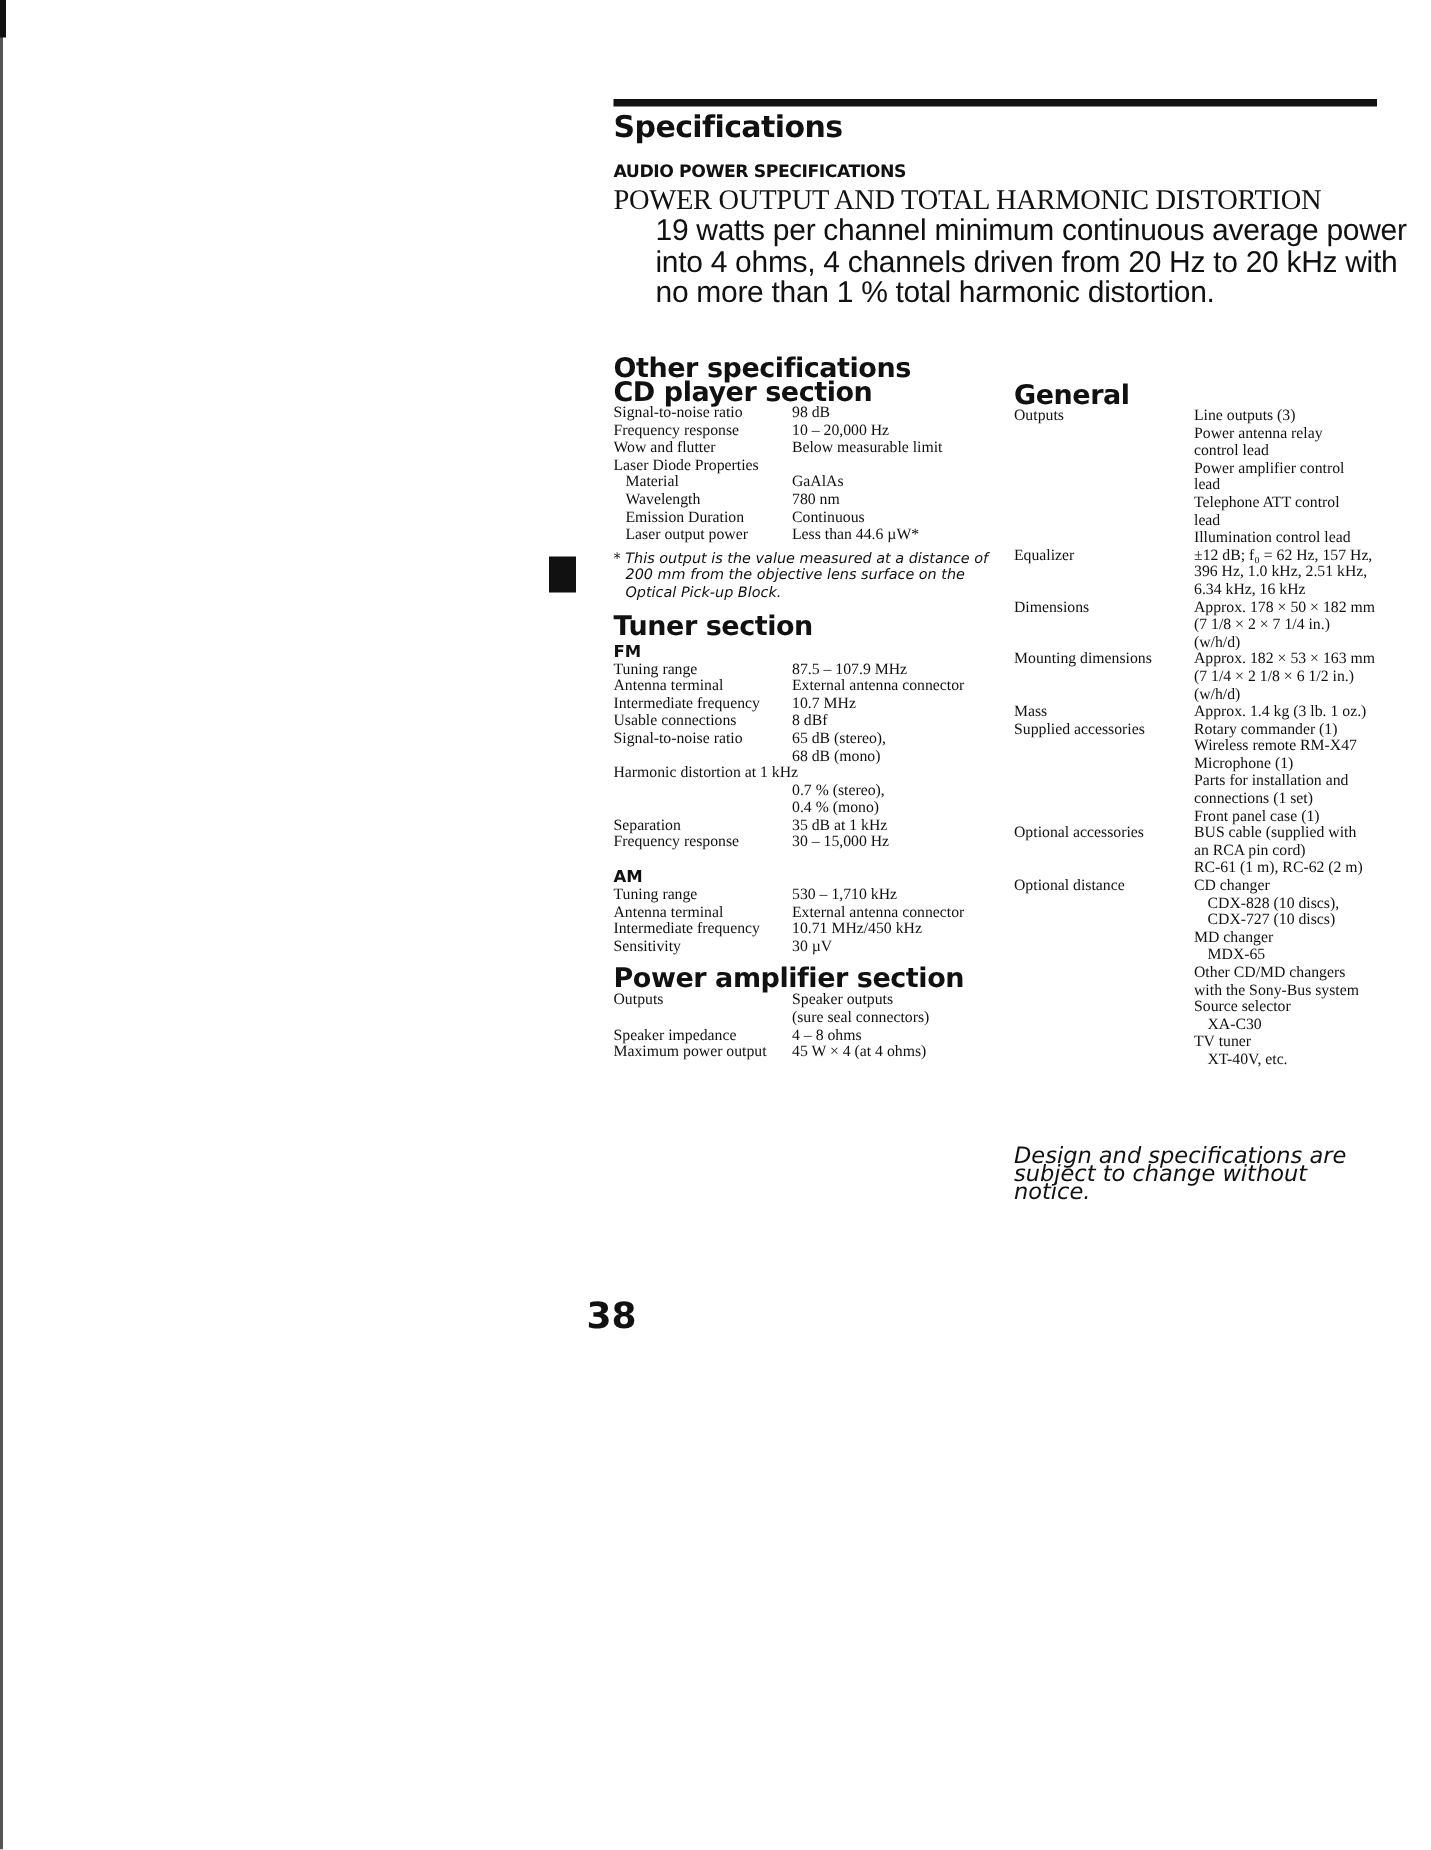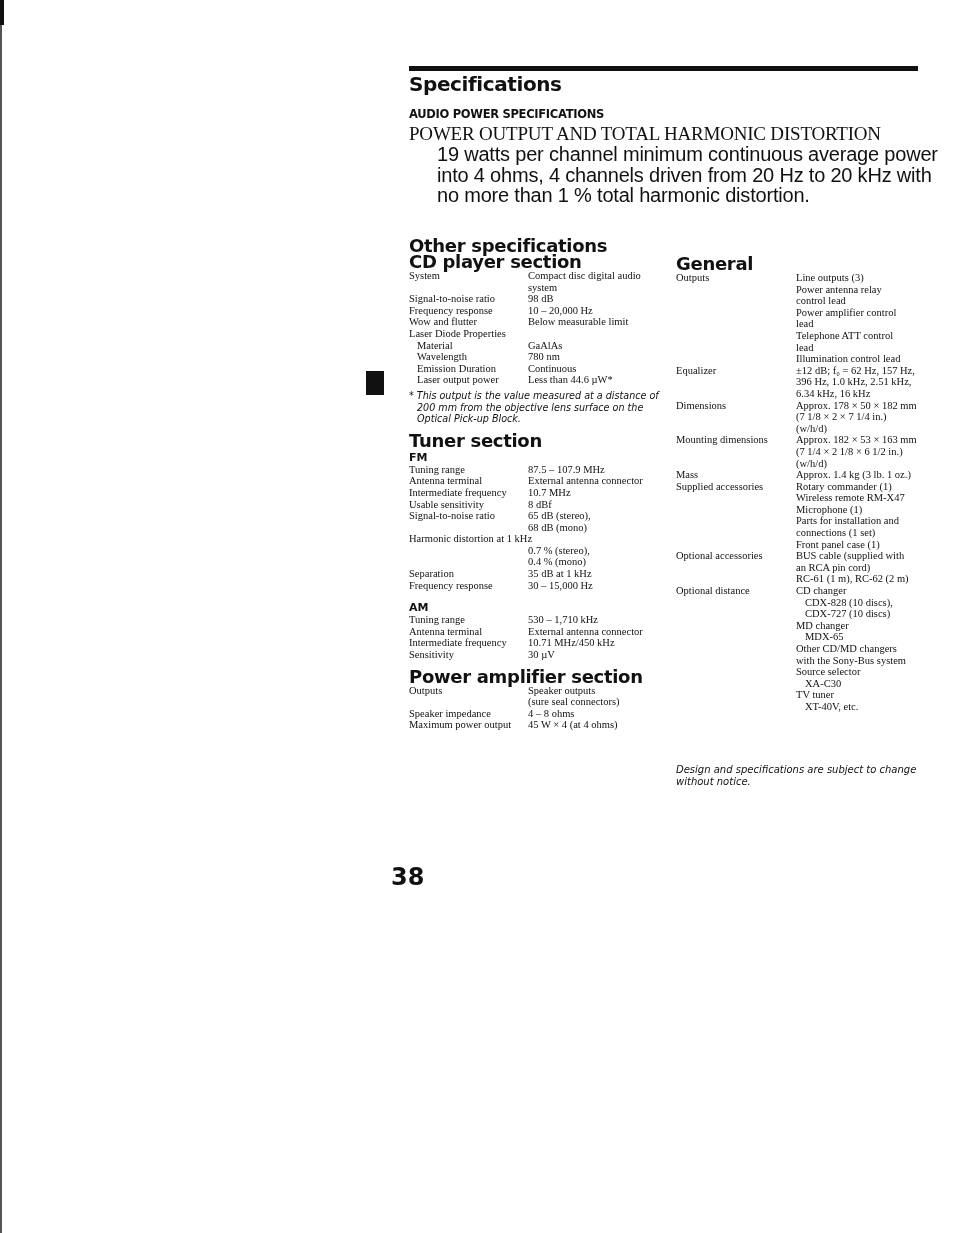--- a/index.html
+++ b/index.html
@@ -19,46 +19,39 @@
   .row { display:flex; }
   .row .k { flex:0 0 119px; }
   .row .k.indent { padding-left:8px; flex-basis:111px; }
   .row .v { flex:1; }
   .row .v .line { display:block; }
   .row .v .line.indent { padding-left:9px; }
   .note { font-family:"DejaVu Sans", sans-serif; font-style:italic; font-size:9.6px; line-height:11.6px; padding-left:8px; text-indent:-8px; margin-top:4px; }
   .spacer { height:8px; }
   .gen .row .k { flex-basis:120px; }
   .pagenum { position:absolute; left:391px; top:863px; font-family:"DejaVu Sans", sans-serif; font-weight:bold; font-size:24px; }
-  .footer-note { position:absolute; left:676px; top:764px; width:250px; font-family:"DejaVu Sans", sans-serif; font-style:italic; font-size:10px; line-height:12px; }
+  .footer-note { position:absolute; left:676px; top:764px; width:250px; font-family:"DejaVu Sans", sans-serif; font-style:italic; font-size:15px; line-height:12px; }
 </style>
 </head>
 <body>
 
 <div class="edge"></div>
 <div class="edge-top"></div>
 <div class="rule"></div>
 <div class="title">Specifications</div>
 <div class="apsub">AUDIO POWER SPECIFICATIONS</div>
 <div class="apheading">POWER OUTPUT AND TOTAL HARMONIC DISTORTION</div>
 <div class="apbody">19 watts per channel minimum continuous average power into 4 ohms, 4 channels driven from 20 Hz to 20 kHz with no more than 1 % total harmonic distortion.</div>
 <div class="marker"></div>
 
 <div class="col" style="left:409px; top:238px; width:250px;">
   <div class="h2">Other specifications</div>
   <div class="h2">CD player section</div>
   <div>
       <div class="row">
-        <div class="k">System</div>
-        <div class="v">
-          <span class="line">Compact disc digital audio</span>
-          <span class="line">system</span>
-        </div>
-      </div>
-      <div class="row">
         <div class="k">Signal-to-noise ratio</div>
         <div class="v">
           <span class="line">98 dB</span>
         </div>
       </div>
       <div class="row">
         <div class="k">Frequency response</div>
         <div class="v">
           <span class="line">10 – 20,000 Hz</span>
         </div>
@@ -115,21 +108,21 @@
           <span class="line">External antenna connector</span>
         </div>
       </div>
       <div class="row">
         <div class="k">Intermediate frequency</div>
         <div class="v">
           <span class="line">10.7 MHz</span>
         </div>
       </div>
       <div class="row">
-        <div class="k">Usable sensitivity</div>
+        <div class="k">Usable connections</div>
         <div class="v">
           <span class="line">8 dBf</span>
         </div>
       </div>
       <div class="row">
         <div class="k">Signal-to-noise ratio</div>
         <div class="v">
           <span class="line">65 dB (stereo),</span>
           <span class="line">68 dB (mono)</span>
         </div>

